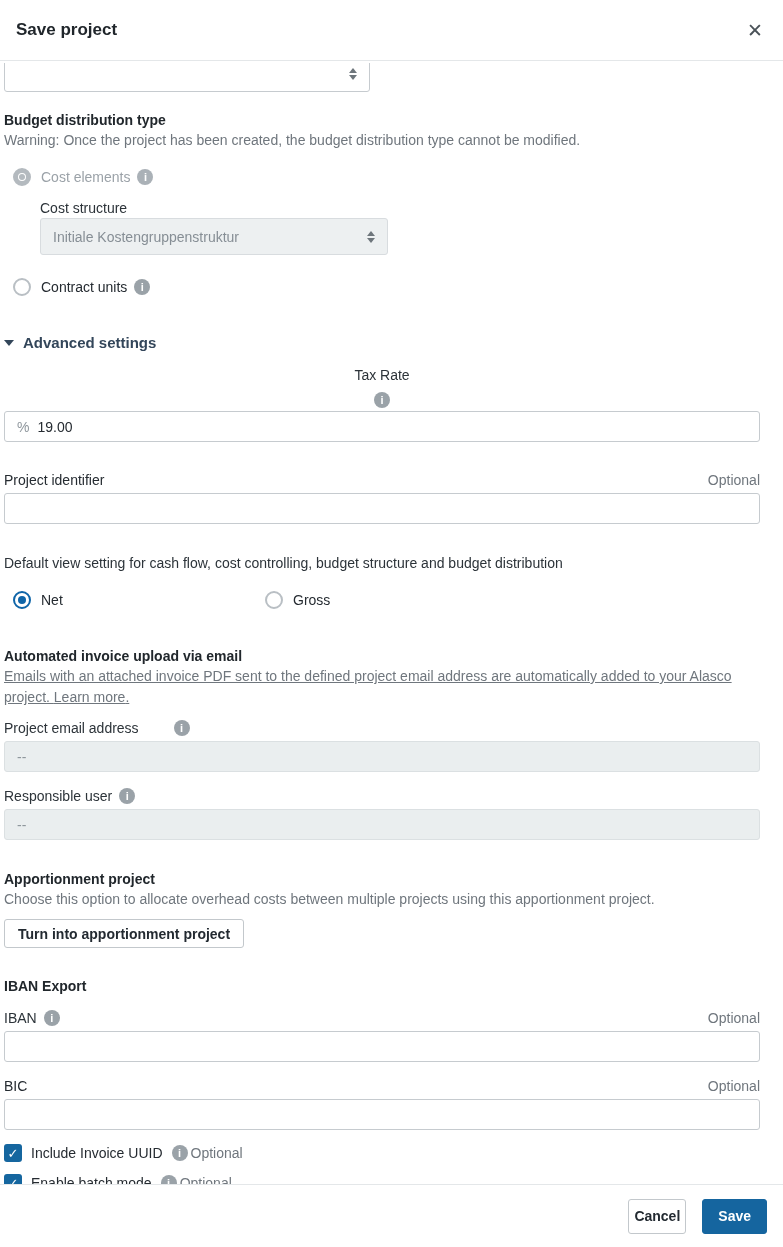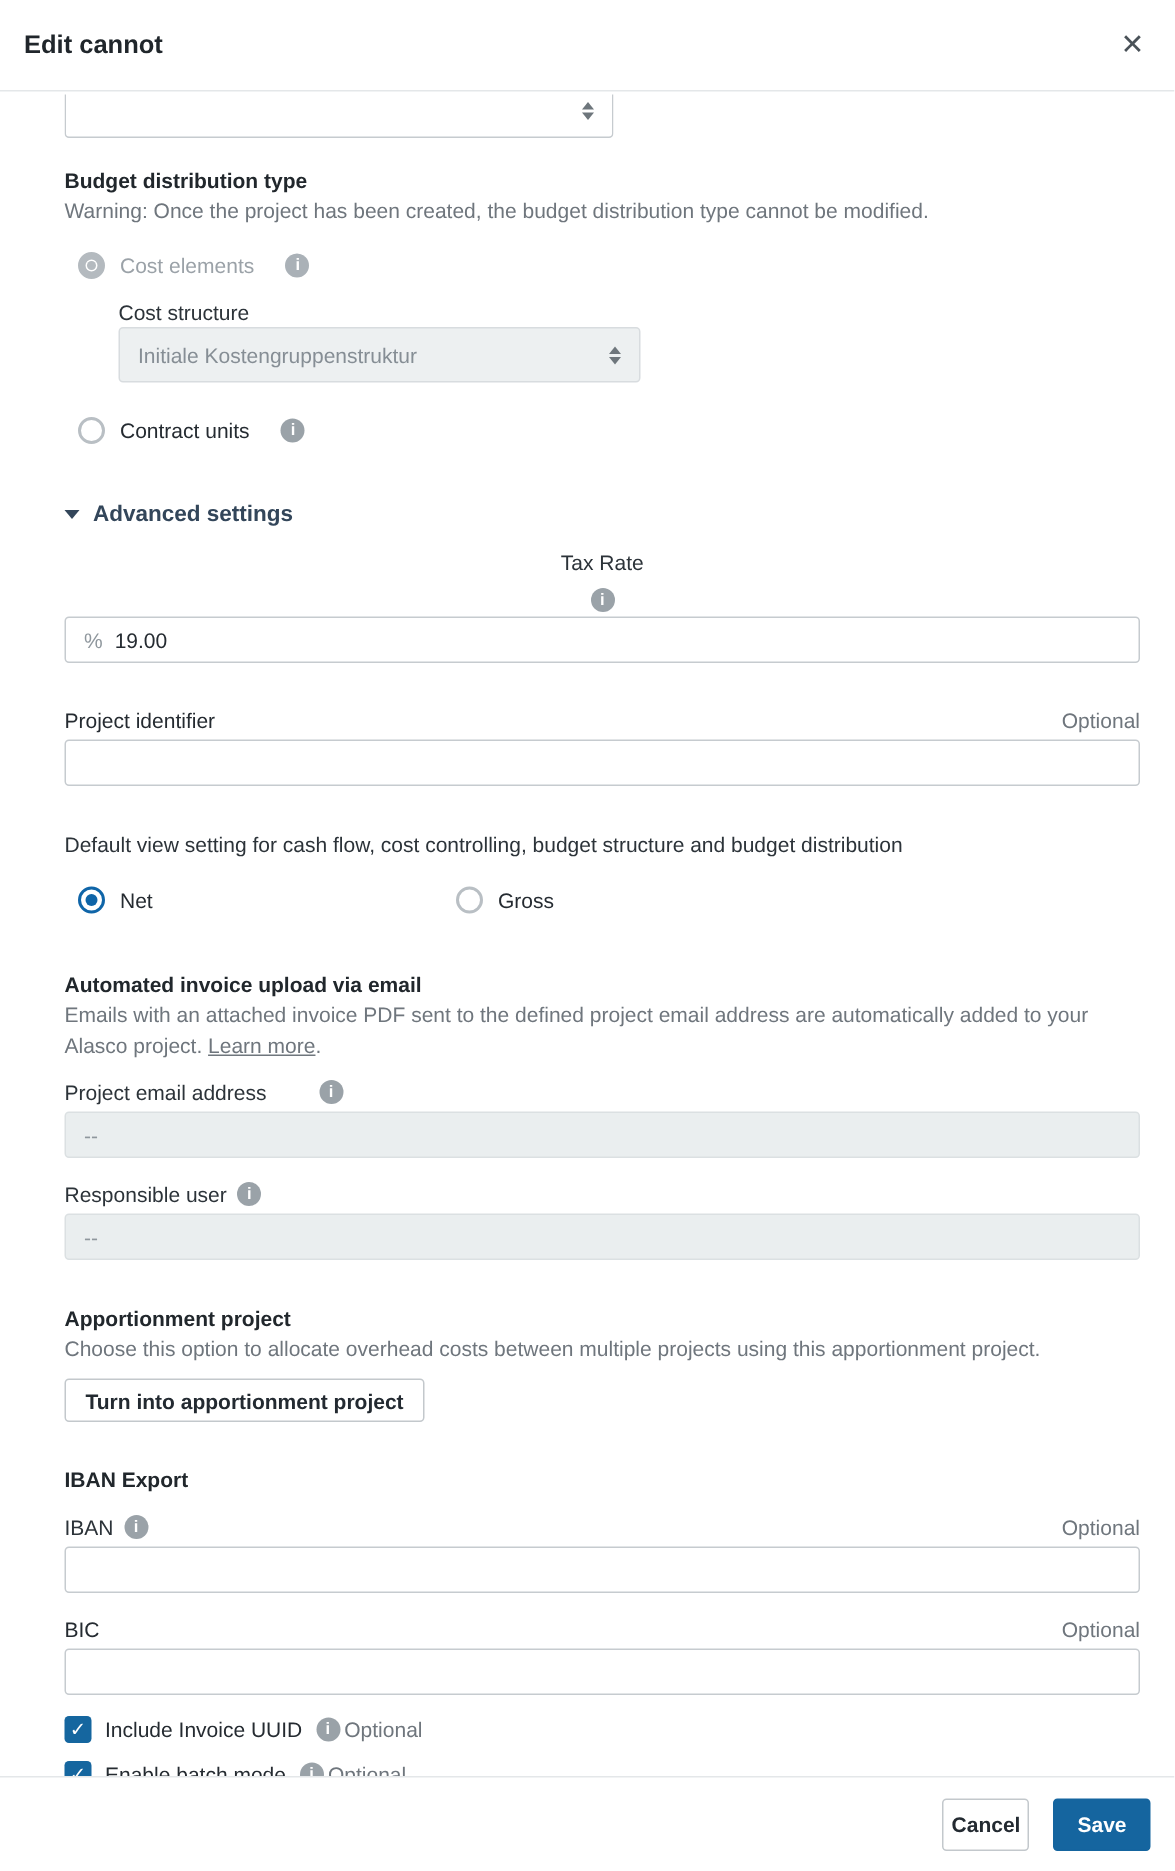--- a/index.html
+++ b/index.html
@@ -9,21 +9,21 @@
   .modal { width:783px; height:1247px; display:flex; flex-direction:column; background:#fff; }
 
   
   .modal-header { height:61px; flex:0 0 auto; display:flex; align-items:center;
                   justify-content:space-between; padding:0 16px; border-bottom:1px solid #e4e7e9; }
   .modal-title { font-size:17px; font-weight:700; color:#20262b; }
   .close-btn { width:24px; height:24px; display:flex; align-items:center; justify-content:center;
                cursor:pointer; color:#4a5258; font-size:19px; line-height:1; background:none; border:none; }
 
   
-  .modal-body { flex:1 1 auto; overflow:hidden; padding:0 23px 0 15px;margin-left:28px; }
+  .modal-body { flex:1 1 auto; overflow:hidden; padding:0 23px 0 4px; }
 
   .clip-top { height:30px; overflow:hidden; margin-top:2px; width:366px; }
   .select-box { position:relative; height:37px; border:1px solid #c6cbcf; border-radius:3px;
                 background:#fff; display:flex; align-items:center; padding:0 12px; cursor:pointer; }
   .clip-top .select-box { margin-top:-8px; }
   .select-box.disabled { background:#edf0f1; border-color:#d8dcdf; color:#868e95; cursor:default; }
   .stepper { position:absolute; right:12px; top:50%; transform:translateY(-50%);
              display:flex; flex-direction:column; align-items:center; gap:2px; }
   .tri-up   { width:0; height:0; border-left:4px solid transparent; border-right:4px solid transparent; border-bottom:5px solid #6e767c; }
   .tri-down { width:0; height:0; border-left:4px solid transparent; border-right:4px solid transparent; border-top:5px solid #6e767c; }
@@ -46,21 +46,21 @@
 
   .radio-row { display:flex; align-items:center; padding-left:9px; }
   .radio { width:18px; height:18px; border-radius:50%; flex:0 0 auto; position:relative; background:#fff; }
   .radio.sel-blue { border:2px solid #0f65a8; }
   .radio.sel-blue::after { content:""; position:absolute; left:50%; top:50%; width:8px; height:8px;
                            margin:-4px 0 0 -4px; border-radius:50%; background:#0f65a8; }
   .radio.sel-gray { border:5px solid #b4babf; }
   .radio.sel-gray::after { content:""; position:absolute; left:50%; top:50%; width:6px; height:6px;
                            margin:-3px 0 0 -3px; border-radius:50%; background:#b4babf; }
   .radio.unsel { border:2px solid #b9bfc4; }
-  .radio-label { margin-left:10px; display:flex; align-items:center; gap:21px; }
+  .radio-label { margin-left:10px; display:flex; align-items:center; gap:7px; }
   .disabled-text { color:#9ba2a8; }
   .disabled .info-icon, .info-icon.dim { background:#aab1b7; }
 
   .adv-heading { display:flex; align-items:center; gap:9px; color:#33465a; font-weight:700; font-size:15px;
                  line-height:20px; cursor:pointer; }
   .chev-down { width:0; height:0; border-left:5px solid transparent; border-right:5px solid transparent;
                border-top:6px solid #33465a; }
 
   .link { color:#6f767d; text-decoration:underline; cursor:pointer; }
 
@@ -105,21 +105,21 @@
   .mt-bic { margin-top:14px; }
   .mt-check1 { margin-top:13px; }
   .mt-check2 { margin-top:10px; }
 </style>
 </head>
 <body>
 
 <div class="modal">
 
   <div class="modal-header">
-    <div class="modal-title">Edit cannot</div>
+    <div class="modal-title">Save project</div>
     <button class="close-btn">
       <span>✕</span>
     </button>
   </div>
 
   <div class="modal-body">
 
     
     <div class="clip-top">
       <div class="select-box">
@@ -190,21 +190,21 @@
         <span class="radio-label">Net</span>
       </span>
       <span class="radio-row" style="padding-left:0;">
         <span class="radio unsel"></span>
         <span class="radio-label">Gross</span>
       </span>
     </div>
 
     
     <div class="sec-heading mt-invoice">Automated invoice upload via email</div>
-    <div class="muted" style="line-height:21px;">
+    <div class="muted" style="line-height:21px;text-decoration:underline;">
       <span>Emails with an attached invoice PDF sent to the defined project email address are automatically added to your Alasco project. </span><span class="link">Learn more</span><span>.</span>
     </div>
 
     <div class="label-line mt-email">
       <span>Project email address</span>
       <span class="info-icon">i</span>
     </div>
     <div class="text-input disabled mt-input-s">
       <input disabled="" value="--" style="">
     </div>

